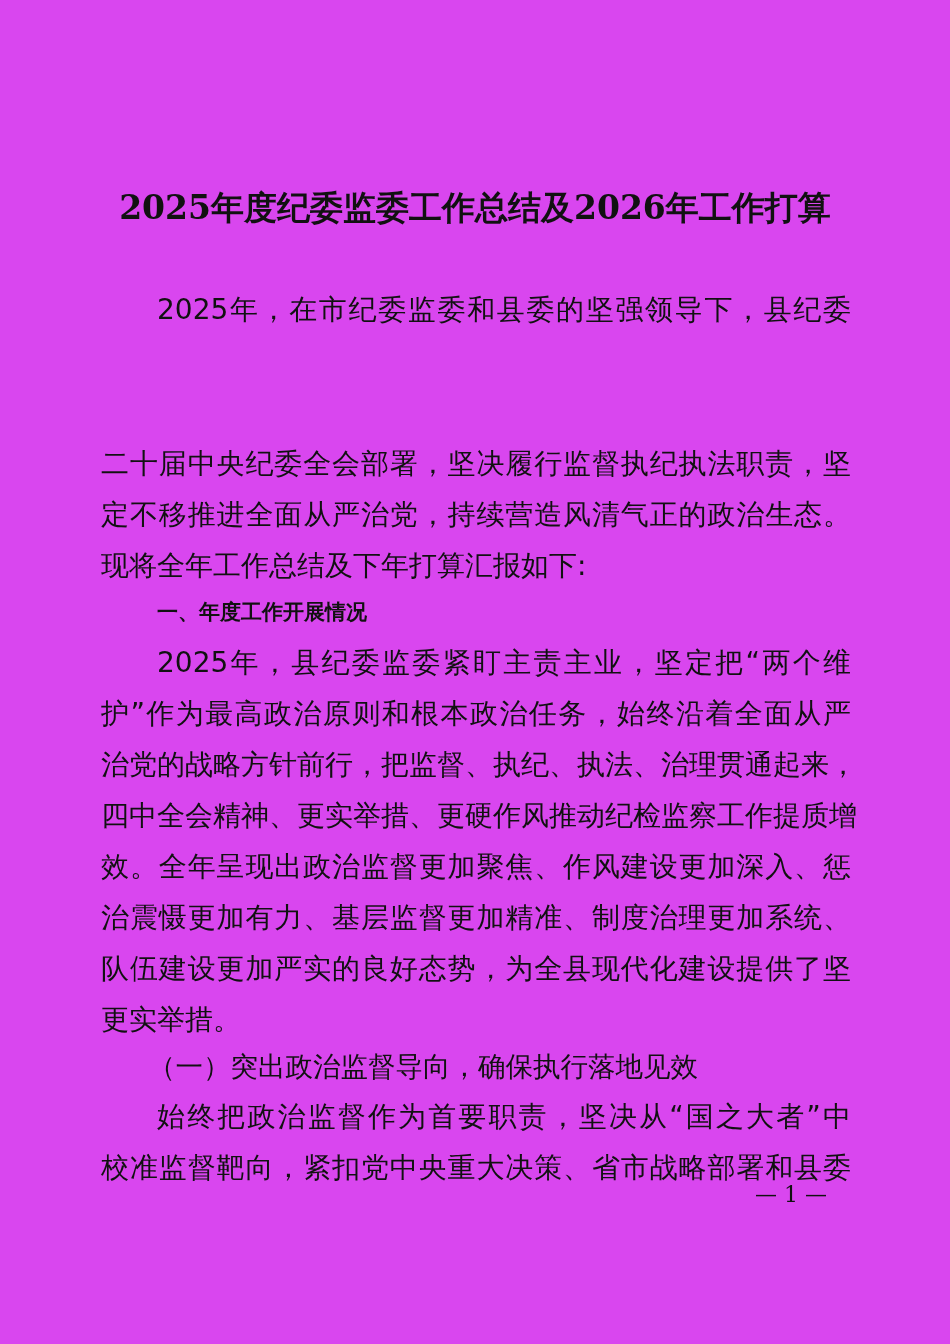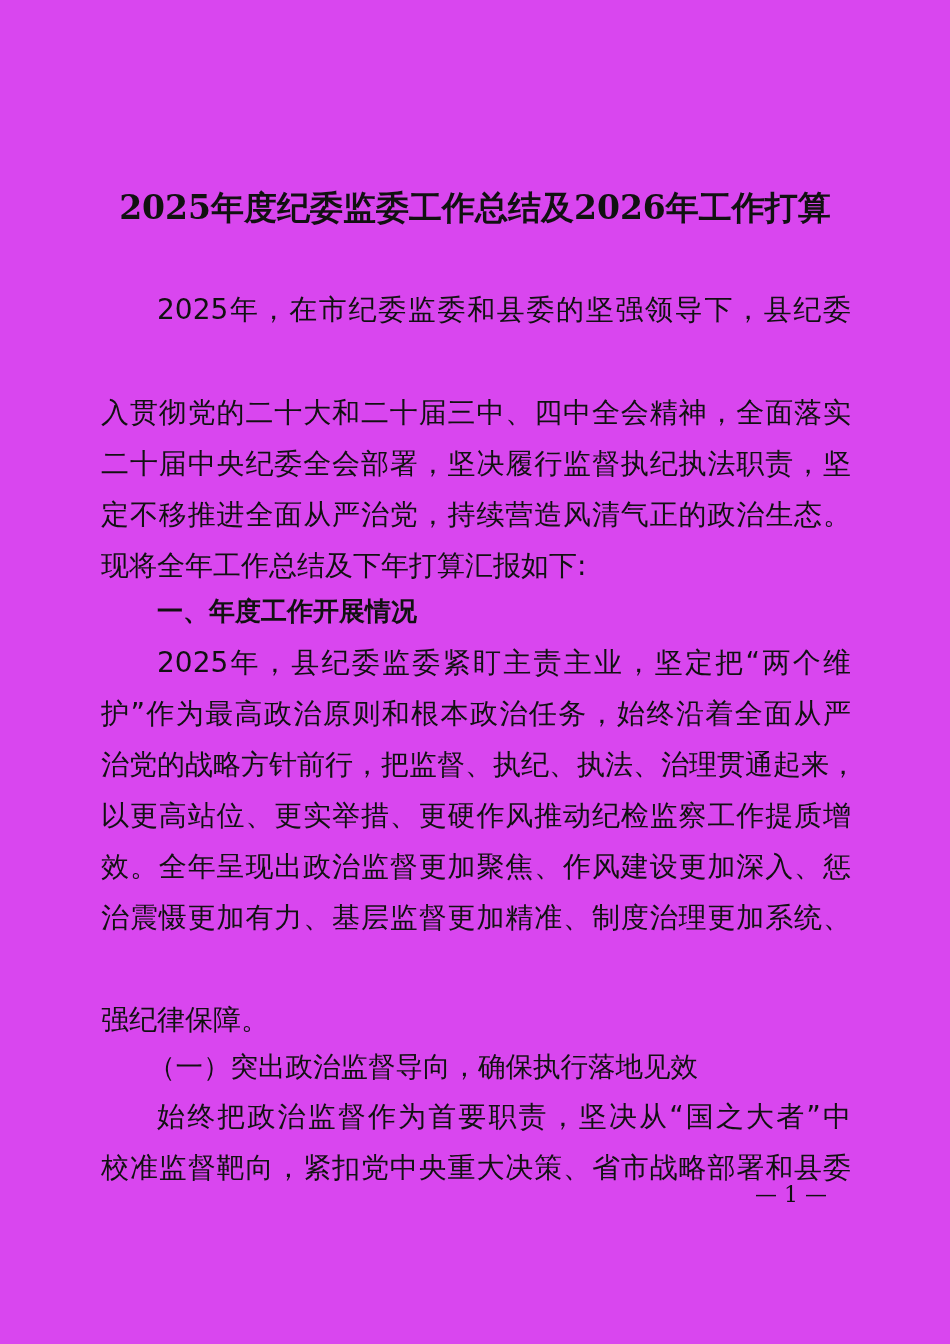--- a/index.html
+++ b/index.html
@@ -51,25 +51,25 @@
     .line.indent {
       left: 157px;
       width: 694px;
     }
     .line.last {
       text-align-last: left;
     }
     .heading1 {
       position: absolute;
       left: 157px;
-      font-size: 26px;
+      font-size: 21px;
       line-height: 40px;
       font-weight: bold;
       white-space: nowrap;
-      font-family: Liberation Serif, serif;
+      font-family: Liberation Sans, sans-serif;
       text-align: right;
     }
     .heading2 {
       position: absolute;
       left: 148px;
       font-size: 27.5px;
       line-height: 40px;
       white-space: nowrap;
       font-family: "DejaVu Serif", "Liberation Serif", serif;
     }
@@ -84,34 +84,34 @@
     }
   </style>
 </head>
 <body>
 
 <div class="page">
 
   <div class="title">2025年度纪委监委工作总结及2026年工作打算</div>
 
   <div class="line indent" style="top:290px;">2025年，在市纪委监委和县委的坚强领导下，县纪委</div>
-  <div class="line" style="top:393px;">入贯彻党的二十大和二十届三中、四中全会精神，全面落实</div>
   <div class="line" style="top:444px;">二十届中央纪委全会部署，坚决履行监督执纪执法职责，坚</div>
   <div class="line" style="top:495px;">定不移推进全面从严治党，持续营造风清气正的政治生态。</div>
   <div class="line last" style="top:546px;">现将全年工作总结及下年打算汇报如下:</div>
 
   <div class="heading1" style="top:592px;">一、年度工作开展情况</div>
 
   <div class="line indent" style="top:643px;">2025年，县纪委监委紧盯主责主业，坚定把“两个维</div>
   <div class="line" style="top:694px;">护”作为最高政治原则和根本政治任务，始终沿着全面从严</div>
   <div class="line" style="top:745px;">治党的战略方针前行，把监督、执纪、执法、治理贯通起来，</div>
-  <div class="line" style="top:796px;">以更高站位、更实举措、更硬作风推动纪检监察工作提质增</div>
+  <div class="line" style="top:796px;">四中全会精神、更实举措、更硬作风推动纪检监察工作提质增</div>
   <div class="line" style="top:847px;">效。全年呈现出政治监督更加聚焦、作风建设更加深入、惩</div>
   <div class="line" style="top:898px;">治震慑更加有力、基层监督更加精准、制度治理更加系统、</div>
-  <div class="line last" style="top:1000px;">强纪律保障。</div>
+  <div class="line" style="top:949px;">队伍建设更加严实的良好态势，为全县现代化建设提供了坚</div>
+  <div class="line last" style="top:1000px;">更实举措。</div>
 
   <div class="heading2" style="top:1046px;">（一）突出政治监督导向，确保执行落地见效</div>
 
   <div class="line indent" style="top:1097px;">始终把政治监督作为首要职责，坚决从“国之大者”中</div>
   <div class="line" style="top:1148px;">校准监督靶向，紧扣党中央重大决策、省市战略部署和县委</div>
 
   <div class="page-number">— 1 —</div>
 
 </div>
 

